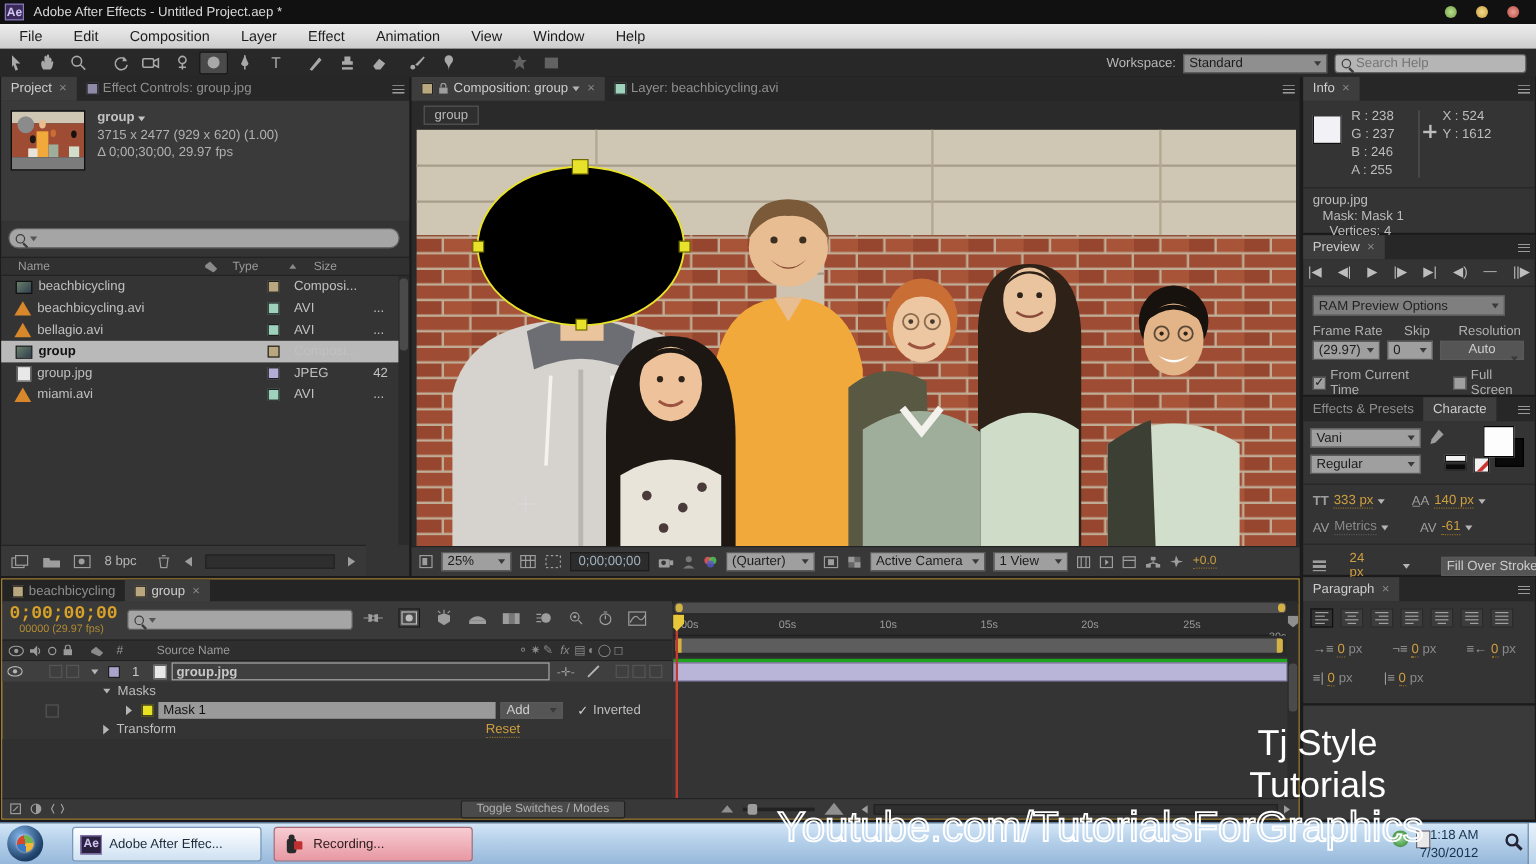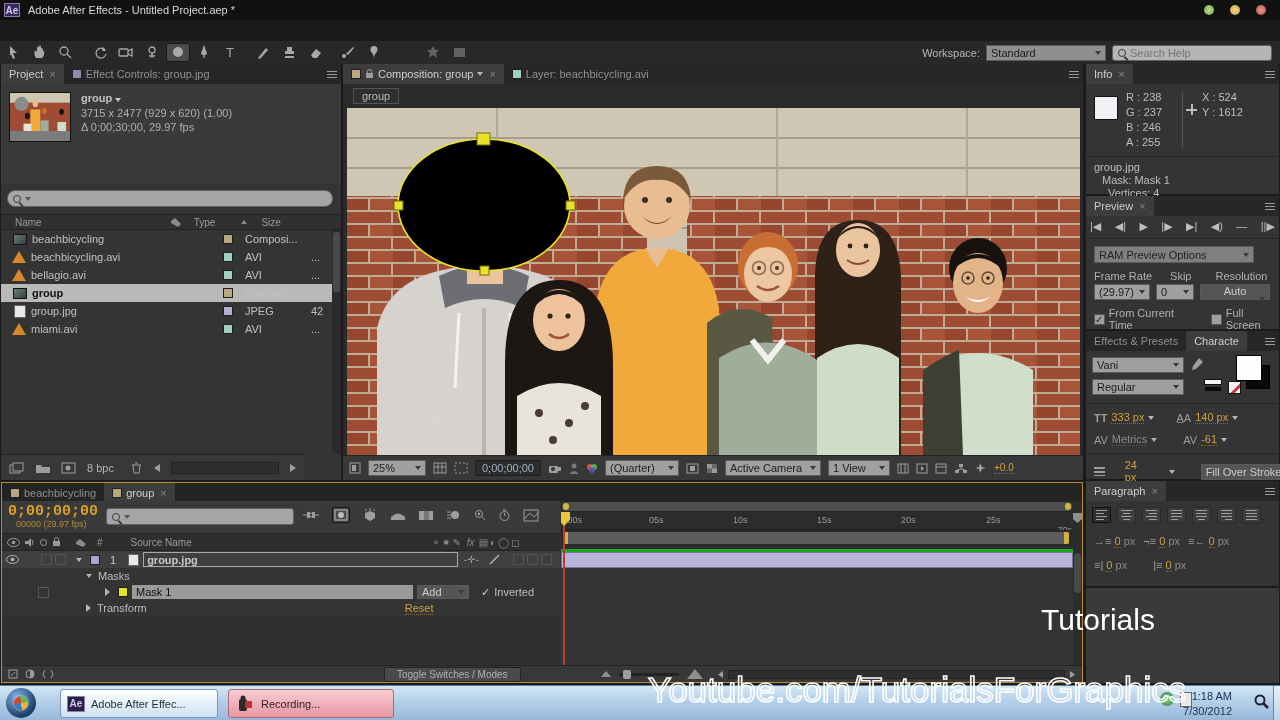--- a/index.html
+++ b/index.html
@@ -63,20 +63,31 @@
 <div id="screen">
 
   <div class="abs" id="titlebar">
     <span class="abs" style="left:4px;top:3px;width:16px;height:14px;background:#3a2a5a;border:1px solid #8a7ab8;color:#cfc3ef;font-size:10px;font-weight:bold;display:flex;align-items:center;justify-content:center;">Ae</span>
     <span style="margin-left:28px;font-size:11px;color:#d8d8d8;">Adobe After Effects - Untitled Project.aep *</span>
     <span class="abs" style="right:66px;top:5px;width:10px;height:10px;border-radius:50%;background:radial-gradient(#b9e08b,#6f9c49);"></span>
     <span class="abs" style="right:40px;top:5px;width:10px;height:10px;border-radius:50%;background:radial-gradient(#f2da8a,#c89e3e);"></span>
     <span class="abs" style="right:14px;top:5px;width:10px;height:10px;border-radius:50%;background:radial-gradient(#eb9f94,#b5483f);"></span>
   </div>
 
+  <div class="abs" id="menubar">
+    <span>File</span>
+    <span>Edit</span>
+    <span>Composition</span>
+    <span>Layer</span>
+    <span>Effect</span>
+    <span>Animation</span>
+    <span>View</span>
+    <span>Window</span>
+    <span>Help</span>
+  </div>
 
   <div class="abs" id="toolbar">
     <span class="tool">
         <svg width="15" height="15">
           <path class="f" d="M4 1 L11 8 L7 8 L9 13 L7 14 L5 9 L4 11 Z"></path>
         </svg>
       </span>
     <span class="tool">
         <svg width="15" height="15">
           <path class="f" d="M4 13 C2 10 2 7 3 6 C4 5 5 6 5 8 L5 3 C5 1 7 1 7 3 L7 2 C7 0 9 0 9 2 L9 4 C9 2 11 3 11 5 L11 7 C12 5 13 6 12 9 C12 11 11 12 10 13 Z"></path>
@@ -735,21 +746,21 @@
           <i></i>
           <i style="width:60%;margin-left:auto;"></i>
         </span>
       <span class="alignbtn">
           <i></i>
           <i></i>
           <i></i>
           <i></i>
         </span>
     </div>
-    <div class="abs" style="left:8px;top:54px;display:flex;gap:8px;font-size:11px;align-items:flex-end;">
+    <div class="abs" style="left:8px;top:54px;display:flex;gap:25px;font-size:11px;align-items:flex-end;">
       <span><span class="icon">→≡</span> <span class="orange">0</span> <span class="dim">px</span></span>
       <span><span class="icon">¬≡</span> <span class="orange">0</span> <span class="dim">px</span></span>
       <span><span class="icon">≡←</span> <span class="orange">0</span> <span class="dim">px</span></span>
     </div>
     <div class="abs" style="left:8px;top:78px;display:flex;gap:26px;font-size:11px;align-items:center;">
       <span><span class="icon">≡|</span> <span class="orange">0</span> <span class="dim">px</span></span>
       <span><span class="icon">|≡</span> <span class="orange">0</span> <span class="dim">px</span></span>
     </div>
   </div>
 
@@ -1029,17 +1040,18 @@
     <span class="icon abs" style="right:10px;top:8px;">
         <svg width="16" height="16">
           <circle cx="6" cy="6" r="4.5" fill="none" stroke="#223" stroke-width="2"></circle>
           <path d="M9.5 9.5 L14 14" stroke="#223" stroke-width="2.5"></path>
         </svg>
       </span>
     <div class="abs" style="right:0;top:0;width:7px;height:35px;background:linear-gradient(180deg,#e6f2fb,#b9d2ea);border-left:1px solid #6a89a7;"></div>
   </div>
 
   <div id="wm-solid">
+    <div>Tj Style</div>
     <div>Tutorials</div>
   </div>
   <div id="wm-outline">Youtube.com/TutorialsForGraphics</div>
 
 </div>
 
 </body></html>

